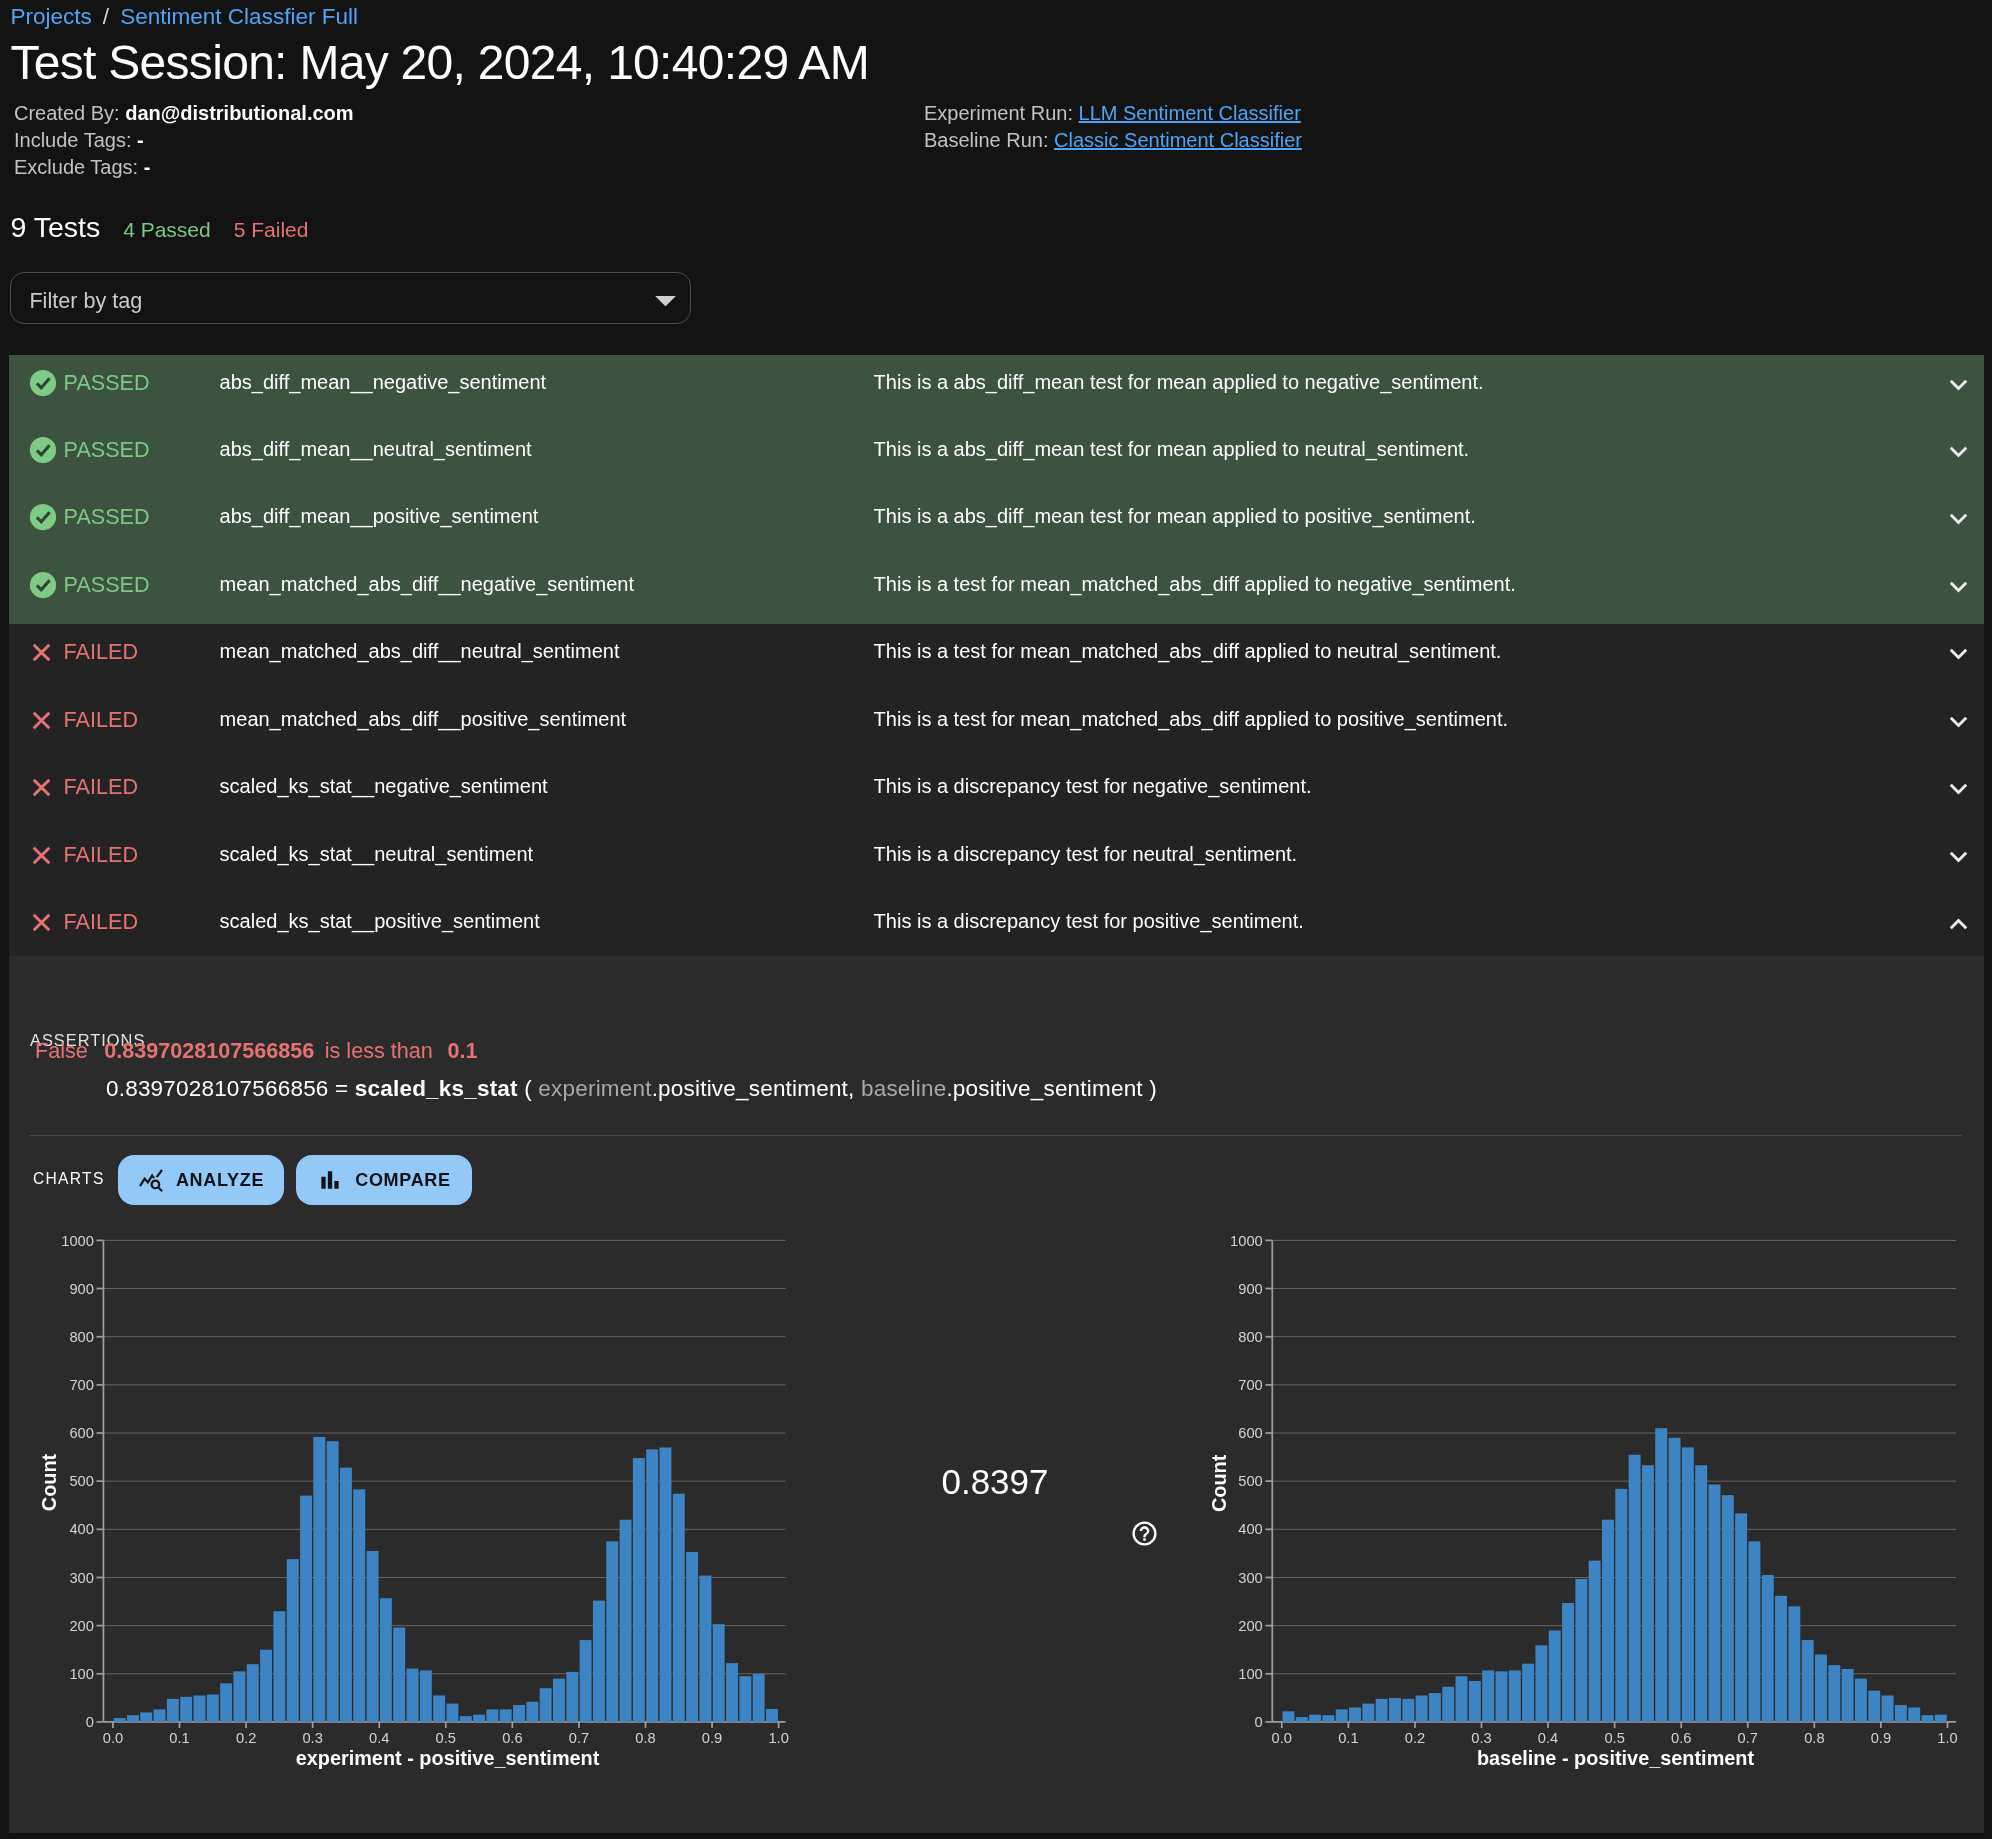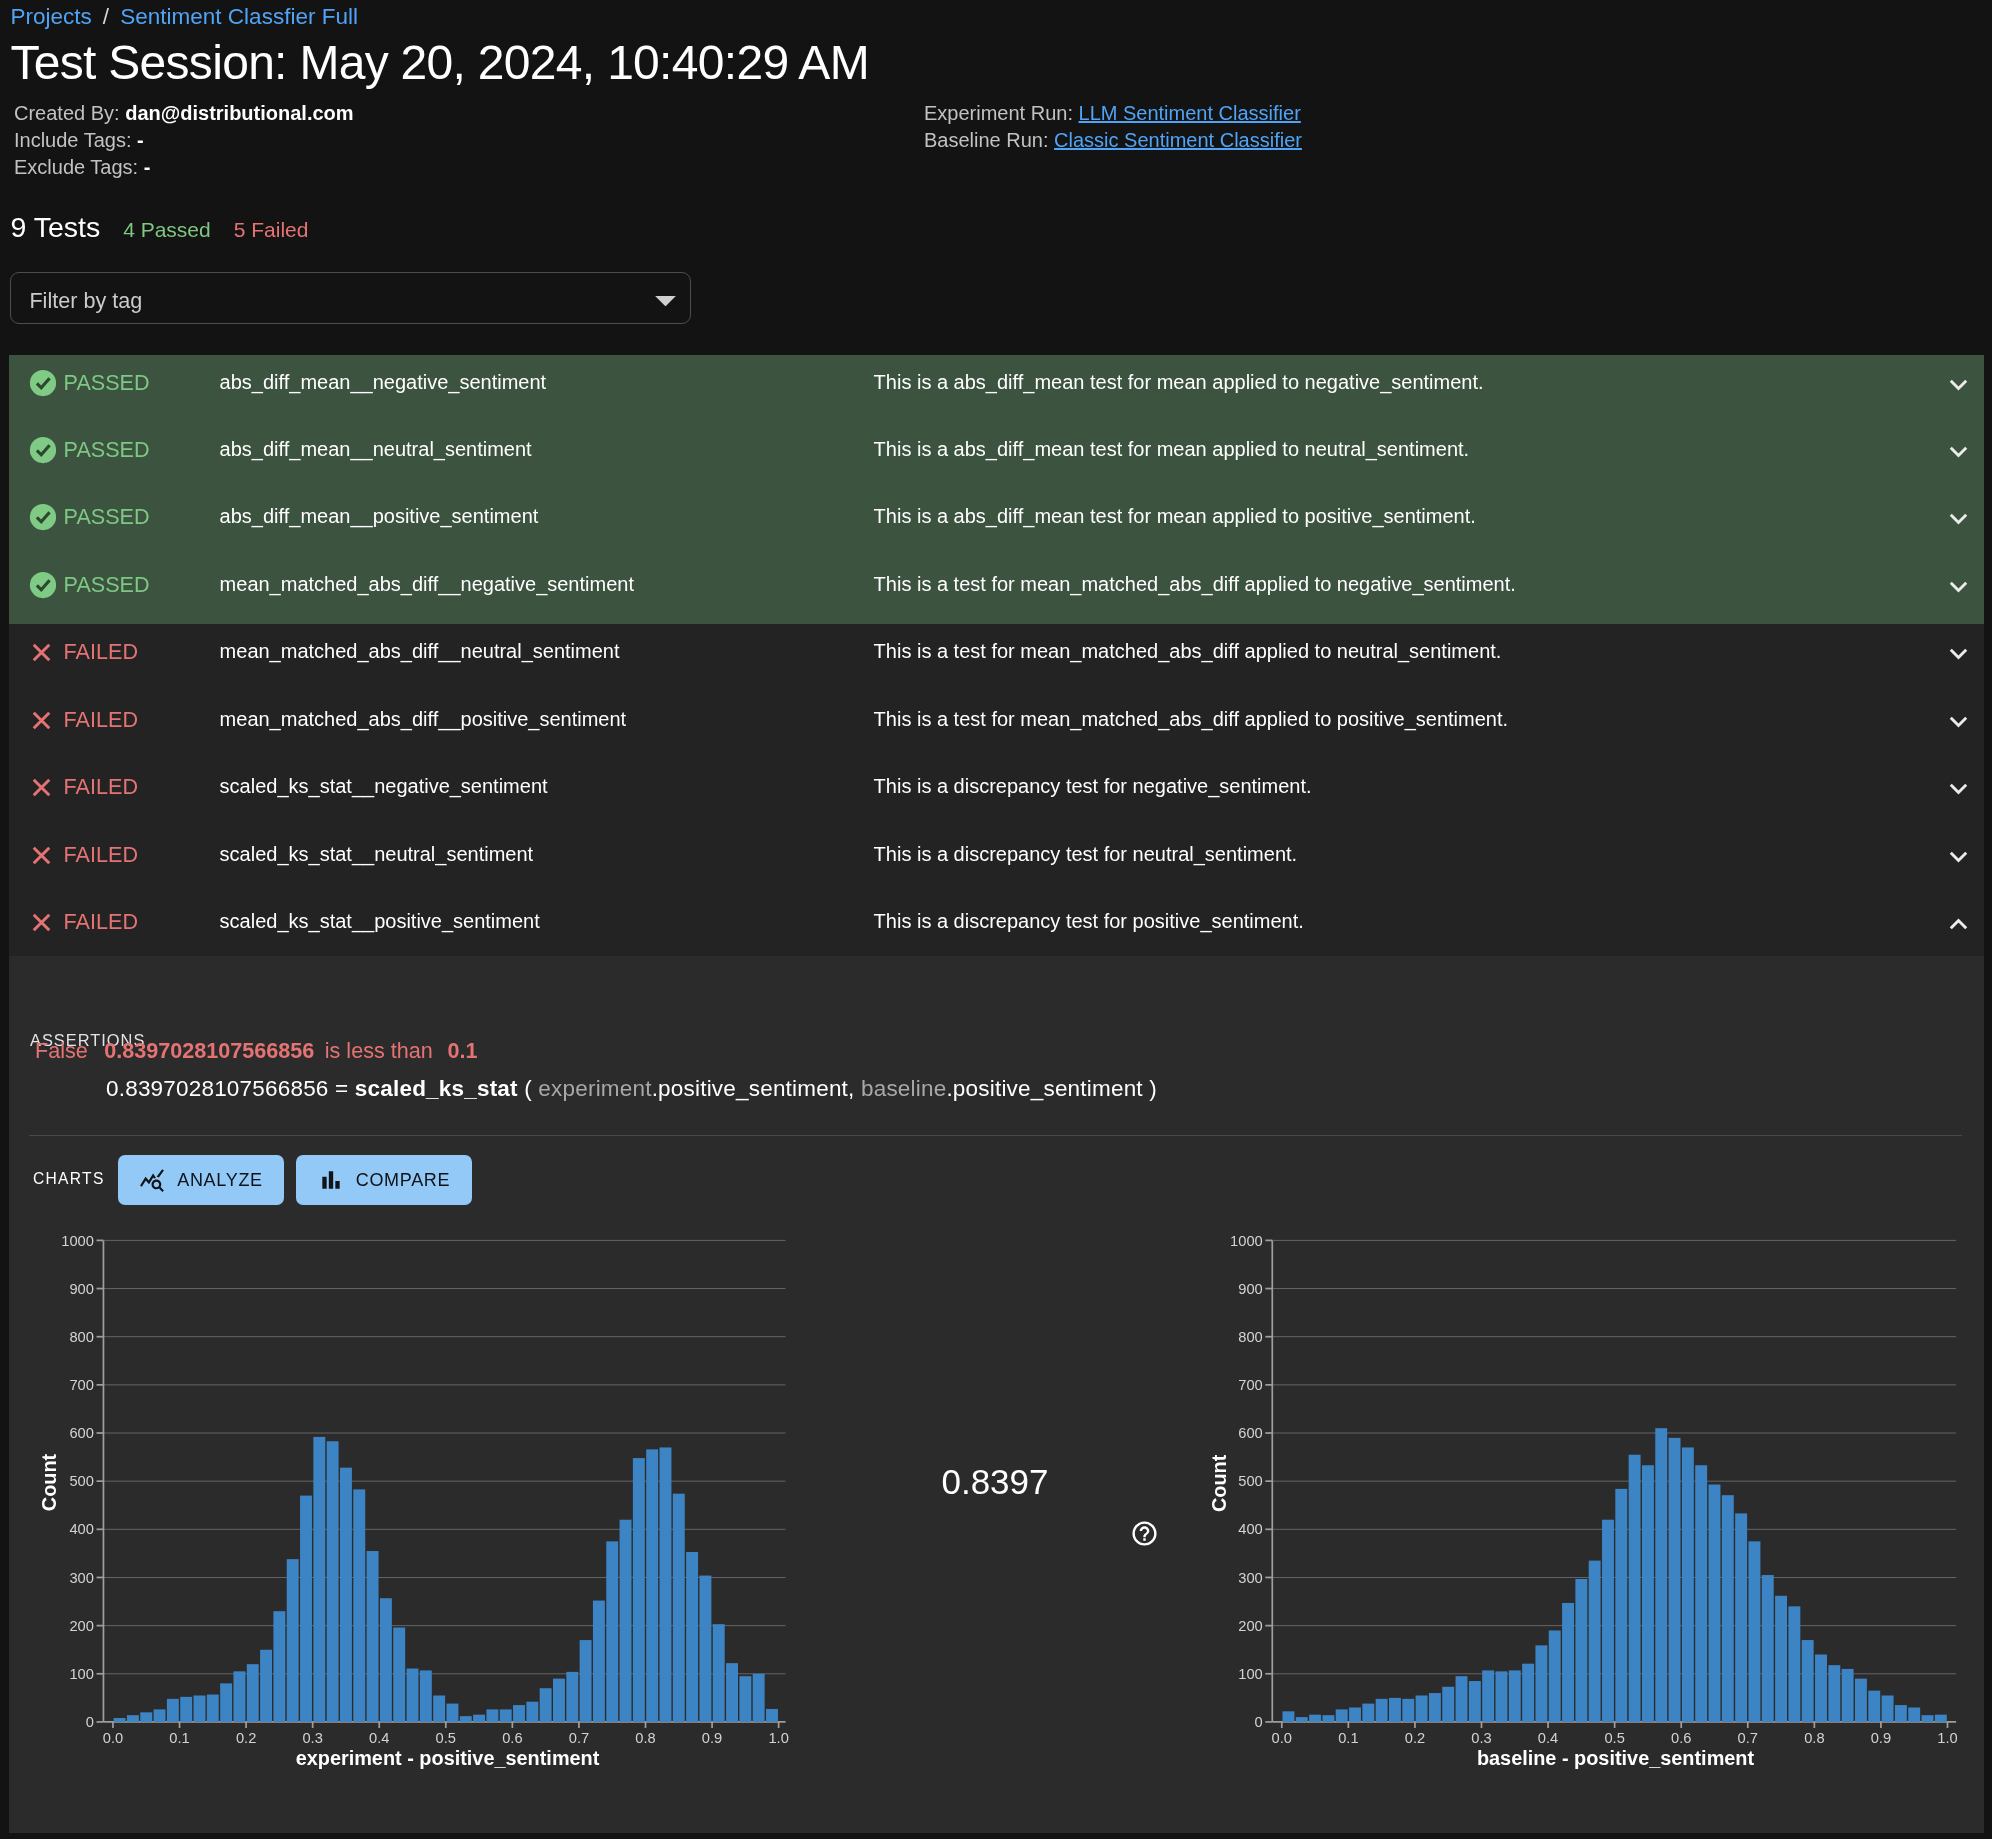--- a/index.html
+++ b/index.html
@@ -8,40 +8,40 @@
 .crumb { top:4.3px; left:10.4px; font-size:22.5px; color:#50a4f5; }
 .crumb .sep { color:#d5d5d5; margin:0 11.2px; }
 h1 { position:absolute; top:35px; left:10.4px; font-size:48px; font-weight:normal; color:#fff; letter-spacing:-0.7px; }
 .meta { font-size:20px; line-height:27px; color:#c2c2c2; }
 .meta b { color:#fff; font-weight:bold; }
 .mL { top:100px; left:14px; }
 .mR { top:100px; left:924px; }
 .tests { top:211px; left:10.4px; font-size:28.5px; color:#fff; }
 .tests .p { font-size:21px; color:#7dc882; margin-left:23px; }
 .tests .f { font-size:21px; color:#e57373; margin-left:23px; }
-.filter { top:272px; left:10.4px; width:681px; height:52px; border:0.9px solid #4d4d4d; border-radius:9px; color:#cbcbcb; font-size:21.6px; }
+.filter { top:272px; left:10.4px; width:681px; height:52px; border:0.9px solid #4d4d4d; border-radius:14px; color:#cbcbcb; font-size:21.6px; }
 .filter .lab { position:absolute; left:18px; top:14.7px; }
 .row { position:absolute; left:8.6px; width:1975px; height:68px; }
 .row .ic { position:absolute; }
 .row .stP { position:absolute; left:55px; top:14.7px; font-size:21.6px; color:#7dc882; }
 .row .stF { position:absolute; left:55px; top:14.7px; font-size:21.6px; color:#e57373; }
 .row .nm { position:absolute; left:211px; top:16.4px; font-size:20px; color:#fff; }
 .row .ds { position:absolute; left:865px; top:16.4px; font-size:20px; color:#fff; }
 .row .ch { position:absolute; left:1940px; top:23px; }
 .panel { top:956px; left:8.6px; width:1975px; height:877px; background:#2b2b2b; }
 .assert-h { top:991px; left:30px; font-size:16.4px; letter-spacing:1px; color:#e3e3e3;margin-top:40px; }
 .a1 { top:1038px; left:35px; font-size:21.6px; color:#e57373; }
 .a1 b { margin-left:16.4px;text-align:right; }
 .a1 .lt { margin-left:10.4px; }
 .a1 .v { margin-left:14.7px; }
 .a2 { top:1076px; left:106px; font-size:22.5px; color:#fff; letter-spacing:0.2px; }
 .a2 .g { color:#a8a8a8; }
 .hr { top:1135px; left:29px; width:1933px; height:0.9px; background:#484848; }
 .chl { top:1170px; left:33px; font-size:15.6px; letter-spacing:1.3px; color:#fff; }
-.btn { position:absolute; top:1155px; height:50px; border-radius:7px; background:#92c9f7; color:#0f1319; font-size:18px; letter-spacing:0.7px; display:flex; align-items:center; justify-content:center; gap:12px; font-weight:normal; }
+.btn { position:absolute; top:1155px; height:50px; border-radius:16px; background:#92c9f7; color:#0f1319; font-size:18px; letter-spacing:0.7px; display:flex; align-items:center; justify-content:center; gap:12px; font-weight:bold; }
 .btnA { left:118px; width:166px; }
 .btnB { left:296px; width:176px; }
 .mid { top:1467px; left:778px; width:398px; text-align:center; color:#fff; }
 .mid .num { font-size:35px; line-height:29px; position:relative; left:18px; }
 .mid .sub { font-size:20px; line-height:28.5px; margin-top:12px; }
 .qm { top:1519px; left:1130px; }
 </style></head>
 <body>
 <div class="abs crumb">Projects<span class="sep">/</span>Sentiment Classfier Full</div>
 <h1>Test Session: May 20, 2024, 10:40:29 AM</h1>

